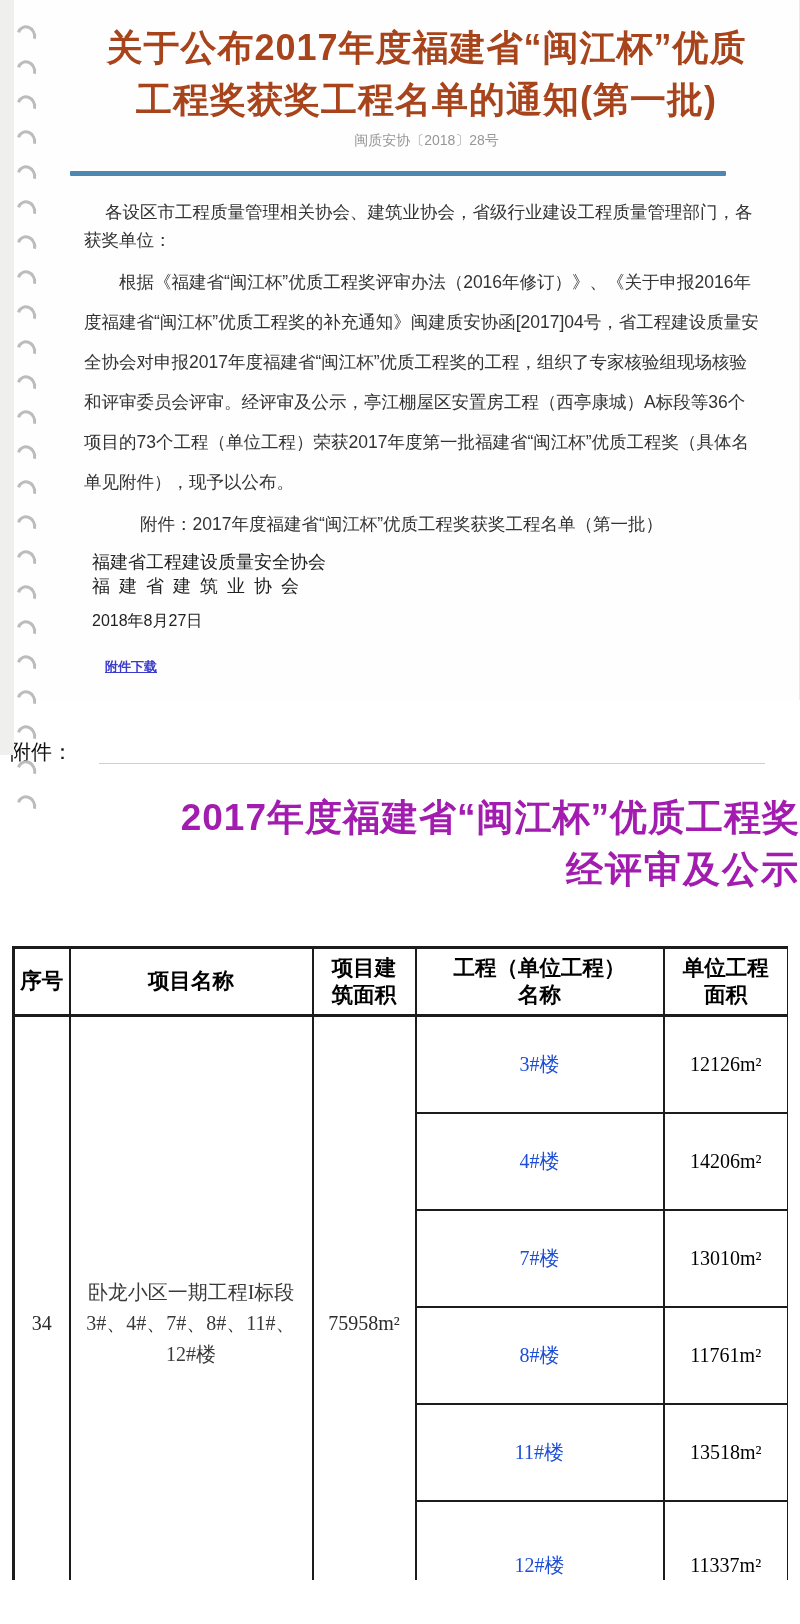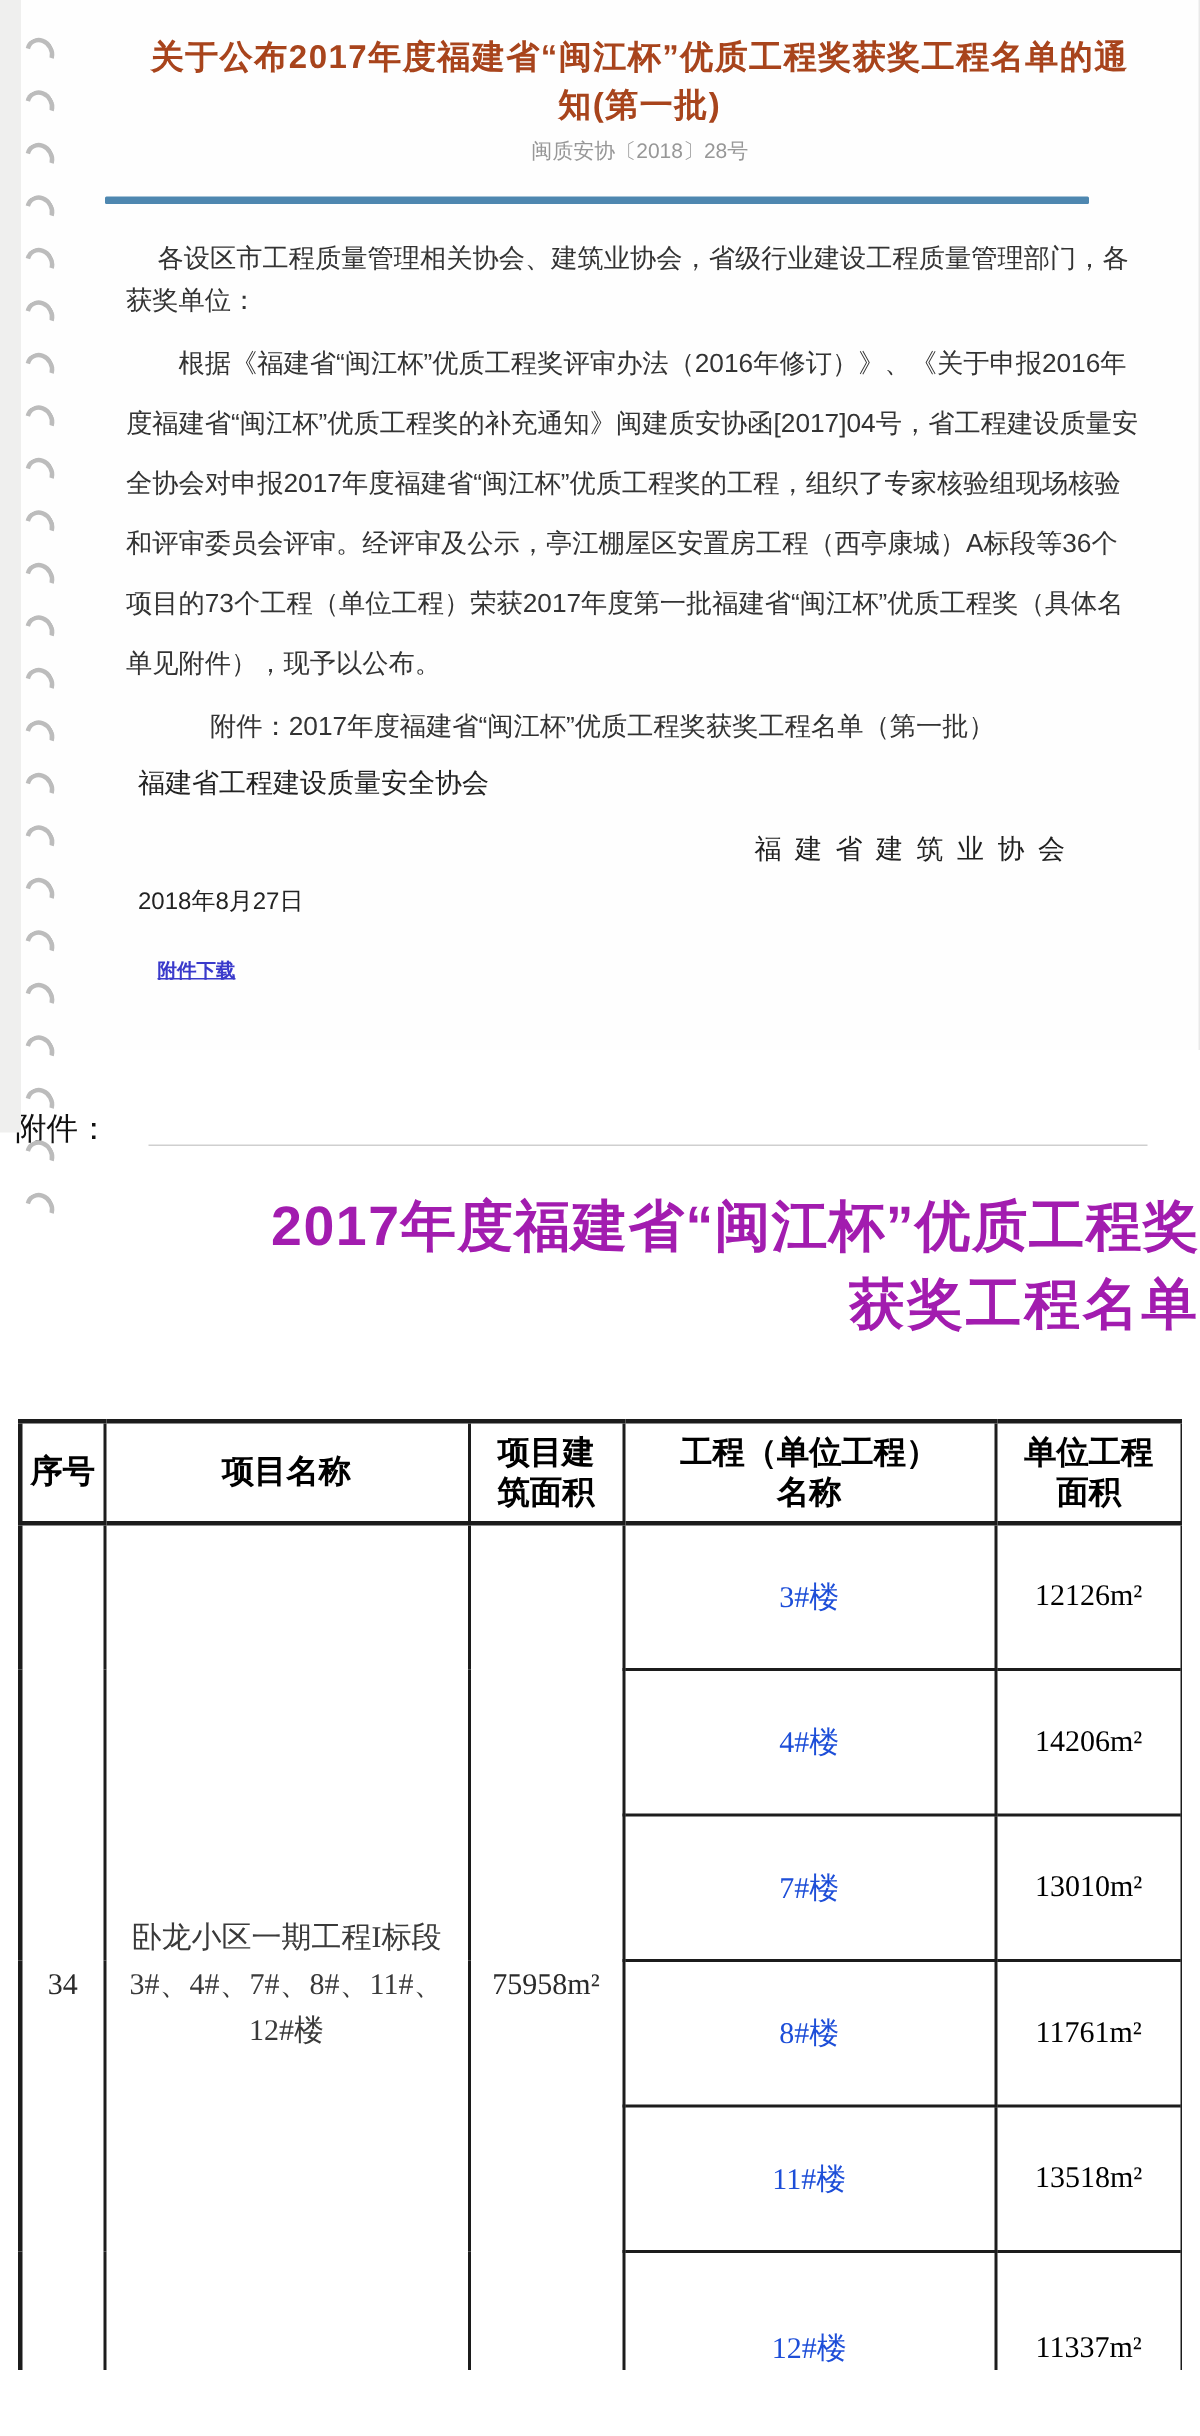--- a/index.html
+++ b/index.html
@@ -19,42 +19,42 @@
     position:absolute;left:17px;top:18px;display:flex;flex-direction:column;
   }
   .ring{
     display:block;width:13px;height:15px;margin:7px 0;
     border:3px solid #bcbcbc;border-radius:50%;
     border-left-color:transparent;border-bottom-color:transparent;
     transform:rotate(-28deg);
   }
   .notice-title{
     margin-top:14px;text-align:center;color:#a8441c;font-weight:bold;
-    font-size:22px;line-height:1.45;letter-spacing:1px;
+    font-size:36px;line-height:1.45;letter-spacing:1px;
   }
   .doc-number{
     margin-top:6px;text-align:center;color:#979797;font-size:14px;
   }
   .blue-divider{
     height:5px;background:#4e87b0;margin:21px 35px 0 -22px;border-radius:1px;
   }
   .para-1{
     margin:22px 0 0 -8px;color:#333;font-size:17.5px;line-height:28px;
     text-indent:1.2em;
   }
   .para-2{
     margin:8px 0 0 -8px;color:#333;font-size:17.5px;line-height:40px;
     text-indent:2em;
   }
   .attach-line{
     margin:2px 0 0 -8px;color:#333;font-size:17.5px;line-height:40px;
     text-indent:3.2em;
   }
   .sig-1{margin-top:6px;text-align:left;padding-right:28px;color:#222;font-size:18px;}
-  .sig-2{margin-top:20px;text-align:right;padding-right:42px;color:#222;font-size:18px;letter-spacing:9px;}
+  .sig-2{padding-right:42px;color:#222;font-size:18px;letter-spacing:9px;}
   .sig-date{margin-top:13px;text-align:left;padding-right:58px;color:#222;font-size:16px;}
   .download-link{
     display:inline-block;margin:26px 0 0 13px;font-size:13px;color:#3a3acb;
     text-decoration:underline;font-weight:bold;cursor:pointer;
   }
   
   .attach-label-row{
     display:flex;align-items:flex-end;padding:38px 35px 0 10px;gap:20px;
   }
   .attach-label{font-family:"Liberation Serif",serif;font-size:21px;color:#111;}
@@ -143,21 +143,21 @@
   <a class="download-link">附件下载</a>
 </div>
 
 <div class="attach-label-row">
   <span class="attach-label">附件：</span>
   <span class="attach-rule"></span>
 </div>
 
 <div class="attach-title">
   <div class="t-line1">2017年度福建省“闽江杯”优质工程奖</div>
-  <div class="t-line2">获奖工程名单</div>
+  <div class="t-line2">经评审及公示</div>
 </div>
 
 <div class="table-clip">
   <table class="awards">
     <colgroup>
       <col class="col-no">
         <col class="col-project">
         <col class="col-parea">
         <col class="col-unit">
         <col class="col-uarea">

